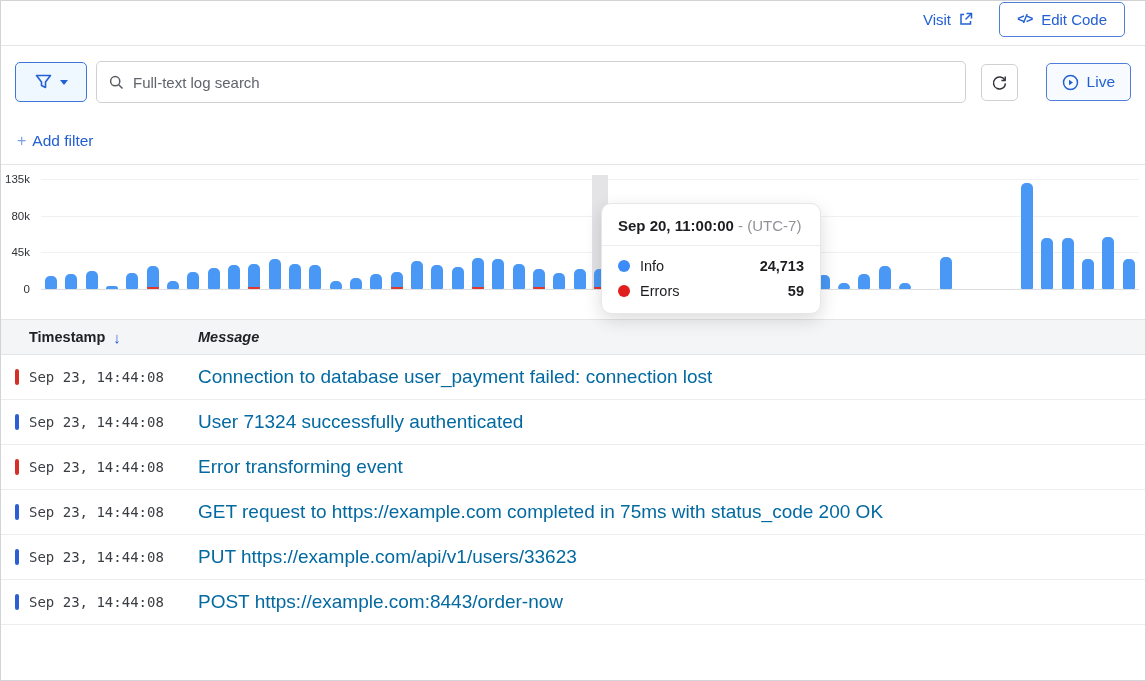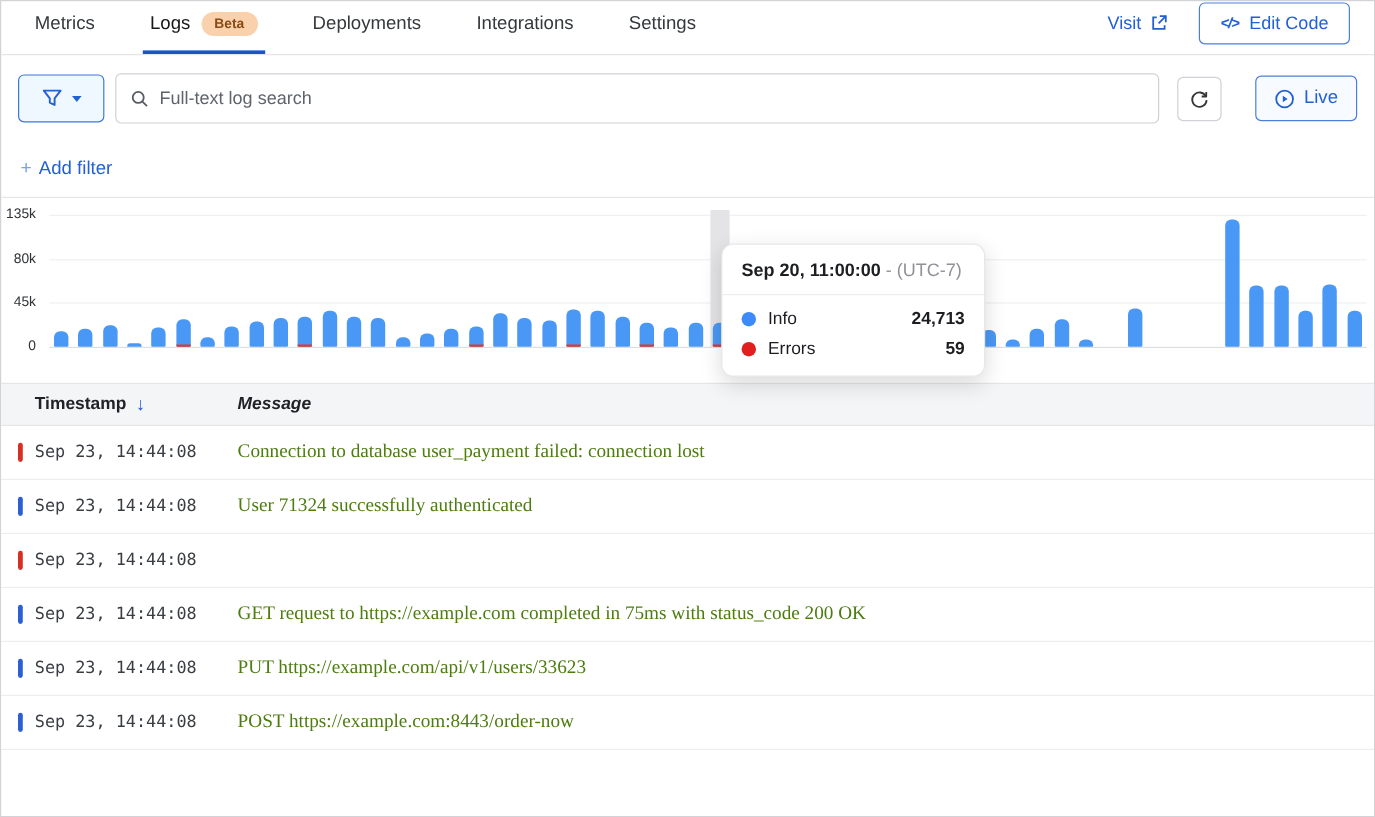--- a/index.html
+++ b/index.html
@@ -75,49 +75,31 @@
   .log-table { border-top:1px solid #e4e5e7; }
   .log-head { height:35px; display:flex; align-items:center; background:#f4f5f6; border-bottom:1px solid #e4e5e7; font-size:14.5px; font-weight:bold; color:#202226; }
   .col-ts { width:197px; padding-left:28px; display:flex; align-items:flex-start; gap:8px; }
   .col-msg { flex:1;font-style:italic; }
   .sort-arrow { color:var(--accent); font-size:15px; font-weight:normal; cursor:pointer; }
   .log-row { position:relative; height:45px; display:flex; align-items:center; border-bottom:1px solid #ededef; cursor:pointer; background:#fff; }
   .level-bar { position:absolute; left:14px; top:50%; transform:translateY(-50%); width:4px; height:16px; border-radius:2px; }
   .level-error { background:var(--level-red); }
   .level-info { background:var(--level-blue); }
   .cell-ts { width:197px; padding-left:28px; font-family:"DejaVu Sans Mono", monospace; font-size:14px; color:#3a3d42; white-space:nowrap; }
-  .cell-msg { flex:1; font-family:Liberation Serif, serif; font-size:16px; color:#4d7c0f; white-space:nowrap; overflow:hidden; }
+  .cell-msg { flex:1; font-family:Liberation Sans, sans-serif; font-size:19px; color:#0369a1; white-space:nowrap; overflow:hidden; }
 
   svg { display:block; }
 </style>
 </head>
 <body>
 
 <div class="page">
 
 
   <div class="tabs-row">
-    <div class="tabs">
-      <div class="tab">
-          <span>Metrics</span>
-        </div>
-      <div class="tab active">
-        <span>Logs</span>
-        <span class="beta-badge">Beta</span>
-      </div>
-      <div class="tab">
-          <span>Deployments</span>
-        </div>
-      <div class="tab">
-          <span>Integrations</span>
-        </div>
-      <div class="tab">
-          <span>Settings</span>
-        </div>
-    </div>
     <div class="tabs-actions">
       <div class="visit-link">
         <span>Visit</span>
         <span>
           <svg width="14" height="14" viewBox="0 0 14 14" fill="none" stroke="#2260d3" stroke-width="1.5">
             <path d="M5 2.5 H2 V12 H11.5 V9"></path>
               <path d="M7.5 1.5 H12.5 V6.5"></path>
               <path d="M12.5 1.5 L6.5 7.5"></path>
           </svg>
         </span>
@@ -390,20 +372,21 @@
           <div class="cell-msg">Connection to database user_payment failed: connection lost</div>
         </div>
         <div class="log-row">
           <span class="level-bar level-info"></span>
           <div class="cell-ts">Sep 23, 14:44:08</div>
           <div class="cell-msg">User 71324 successfully authenticated</div>
         </div>
         <div class="log-row">
           <span class="level-bar level-error"></span>
           <div class="cell-ts">Sep 23, 14:44:08</div>
+          <div class="cell-msg">Error transforming event</div>
         </div>
         <div class="log-row">
           <span class="level-bar level-info"></span>
           <div class="cell-ts">Sep 23, 14:44:08</div>
           <div class="cell-msg">GET request to https://example.com completed in 75ms with status_code 200 OK</div>
         </div>
         <div class="log-row">
           <span class="level-bar level-info"></span>
           <div class="cell-ts">Sep 23, 14:44:08</div>
           <div class="cell-msg">PUT https://example.com/api/v1/users/33623</div>

